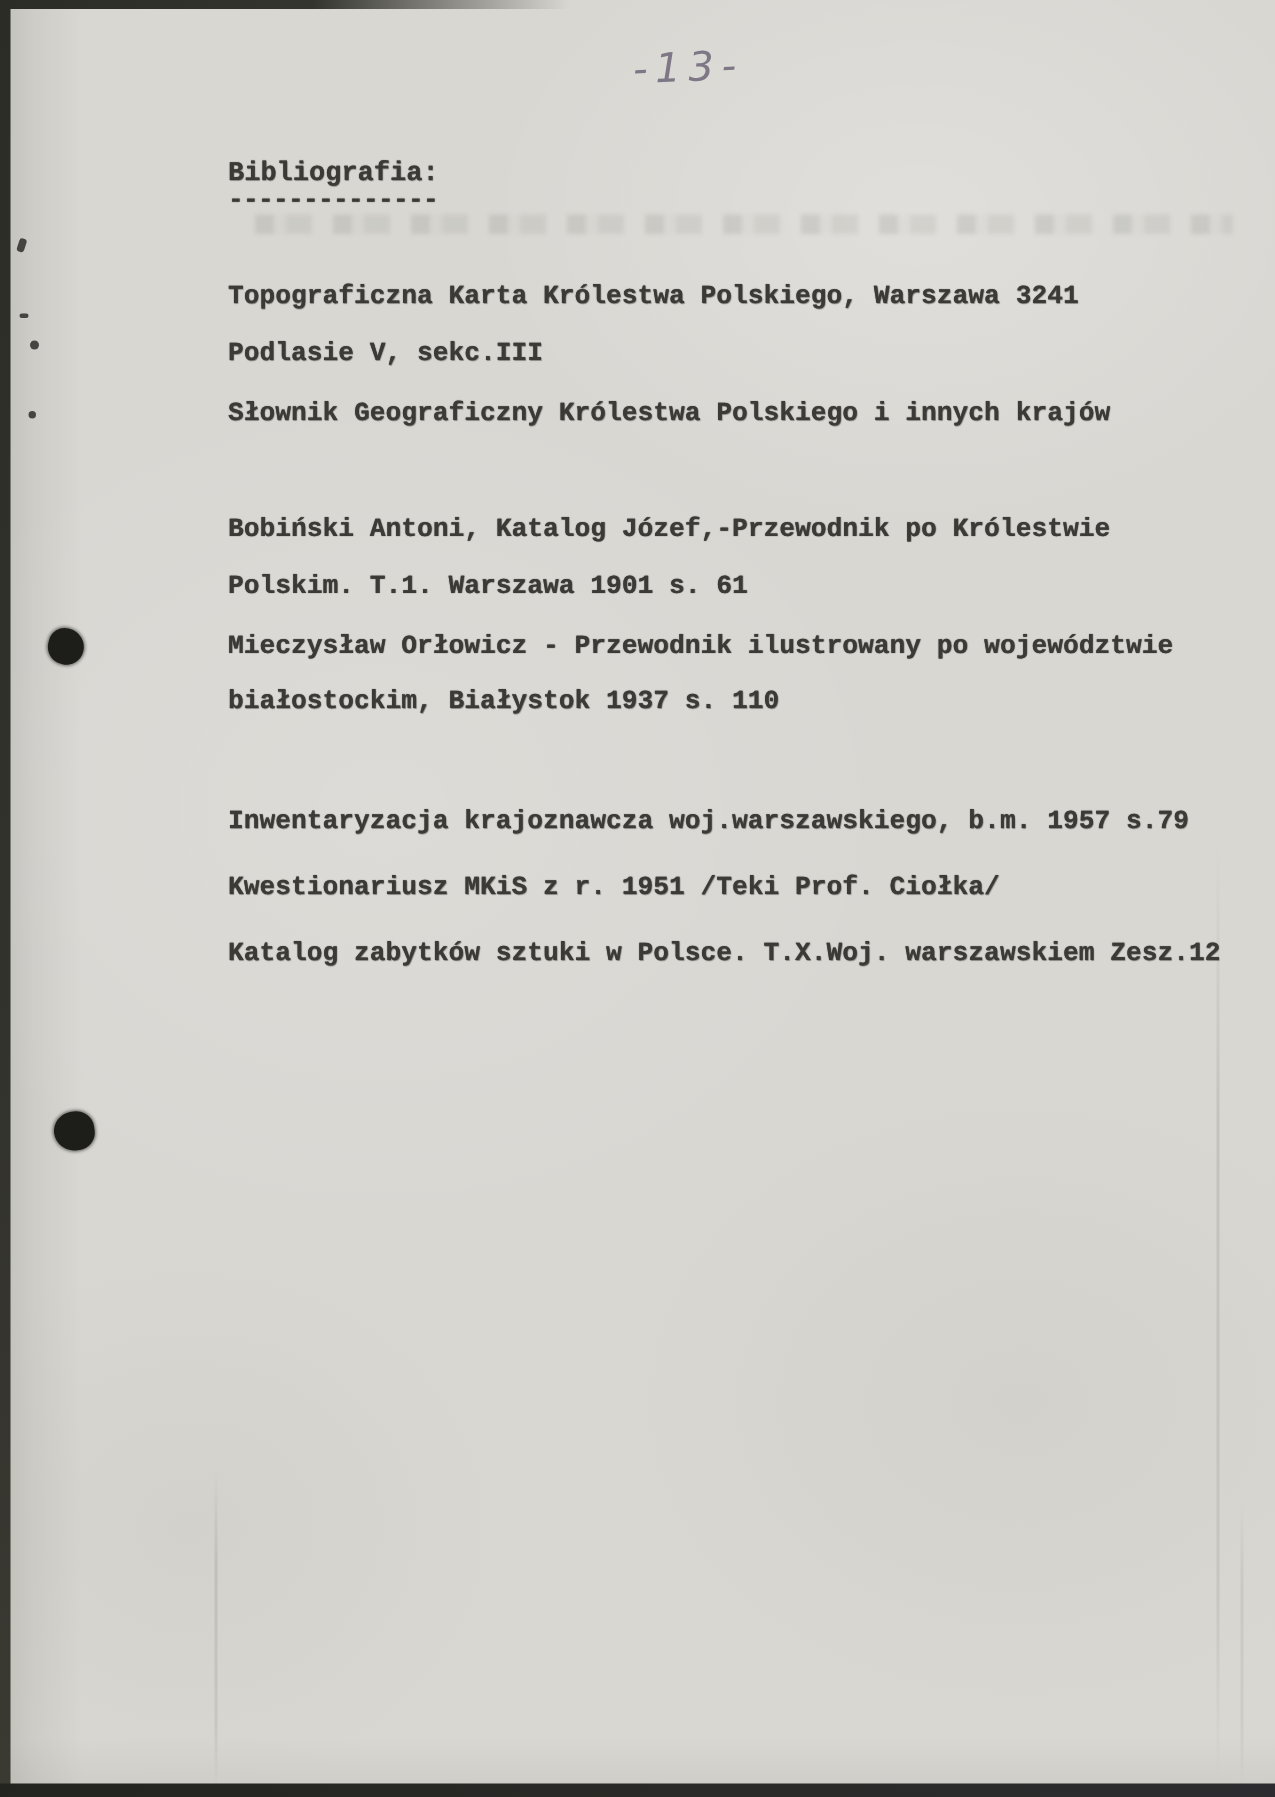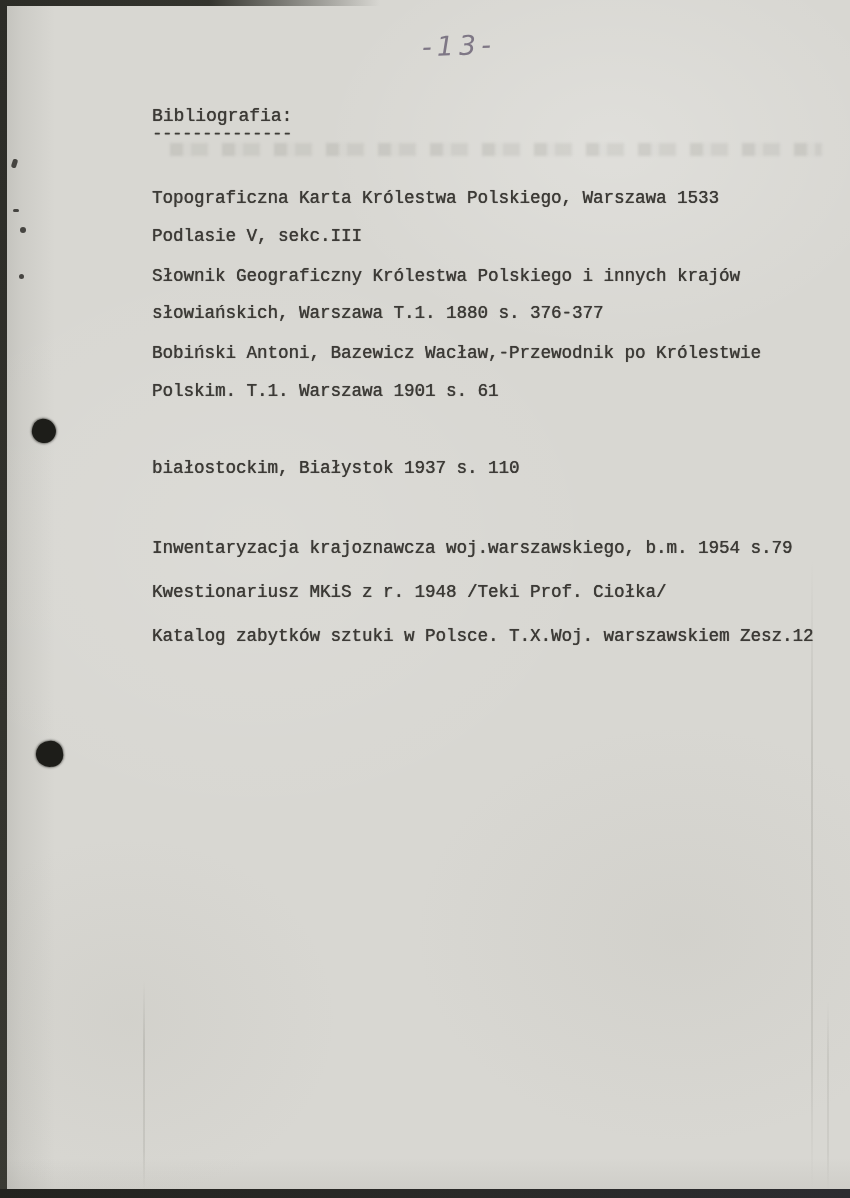--- a/index.html
+++ b/index.html
@@ -41,21 +41,21 @@
   .edge-top {
     position: absolute; left: 0; top: 0; height: 6px; width: 380px;
     background: linear-gradient(90deg, #2c2c27 0%, #34342e 55%, rgba(60,60,52,0) 100%);
   }
   
   .tw-line {
     position: absolute;
     left: 152px;
     color: var(--ink, #3c3a36);
     font-size: 17.5px;
-    font-weight: normal;
+    font-weight: bold;
     white-space: pre;
     letter-spacing: 0px;
     text-shadow: 0 0 0.7px rgba(52,50,46,0.85), 0.4px 0.4px 0.5px rgba(52,50,46,0.4);
   }
   .tw-heading { font-size: 18px; }
   .tw-underline {
     letter-spacing: -0.5px;
     text-shadow: 0 0 0.8px rgba(52,50,46,0.9);
   }
   
@@ -114,35 +114,35 @@
 
   <div class="crease crease-1"></div>
   <div class="crease crease-2"></div>
   <div class="crease crease-3"></div>
 
   <div class="handwritten">-13-</div>
 
   <div class="tw-line tw-heading" style="top:106px">Bibliografia:</div>
   <div class="tw-line tw-underline" style="top:124px">--------------</div>
 
-  <div class="tw-line" style="top:188px">Topograficzna Karta Królestwa Polskiego, Warszawa 1533</div>
+  <div class="tw-line" style="top:188px">Topograficzna Karta Królestwa Polskiego, Warszawa 3241</div>
   <div class="tw-line" style="top:226px">Podlasie V, sekc.III</div>
 
   <div class="tw-line" style="top:266px">Słownik Geograficzny Królestwa Polskiego i innych krajów</div>
-  <div class="tw-line" style="top:303px">słowiańskich, Warszawa T.1. 1880 s. 376-377</div>
 
-  <div class="tw-line" style="top:343px">Bobiński Antoni, Bazewicz Wacław,-Przewodnik po Królestwie</div>
+  <div class="tw-line" style="top:343px">Bobiński Antoni, Katalog Józef,-Przewodnik po Królestwie</div>
   <div class="tw-line" style="top:381px">Polskim. T.1. Warszawa 1901 s. 61</div>
 
+  <div class="tw-line" style="top:421px">Mieczysław Orłowicz - Przewodnik ilustrowany po województwie</div>
   <div class="tw-line" style="top:458px">białostockim, Białystok 1937 s. 110</div>
 
 
-  <div class="tw-line" style="top:538px">Inwentaryzacja krajoznawcza woj.warszawskiego, b.m. 1954 s.79</div>
+  <div class="tw-line" style="top:538px">Inwentaryzacja krajoznawcza woj.warszawskiego, b.m. 1957 s.79</div>
 
-  <div class="tw-line" style="top:582px">Kwestionariusz MKiS z r. 1948 /Teki Prof. Ciołka/</div>
+  <div class="tw-line" style="top:582px">Kwestionariusz MKiS z r. 1951 /Teki Prof. Ciołka/</div>
 
   <div class="tw-line" style="top:626px">Katalog zabytków sztuki w Polsce. T.X.Woj. warszawskiem Zesz.12</div>
 
   <div class="hole hole-1"></div>
   <div class="hole hole-2"></div>
 
   <div class="speck speck-1"></div>
   <div class="speck speck-2"></div>
   <div class="speck speck-3"></div>
   <div class="speck speck-4"></div>

